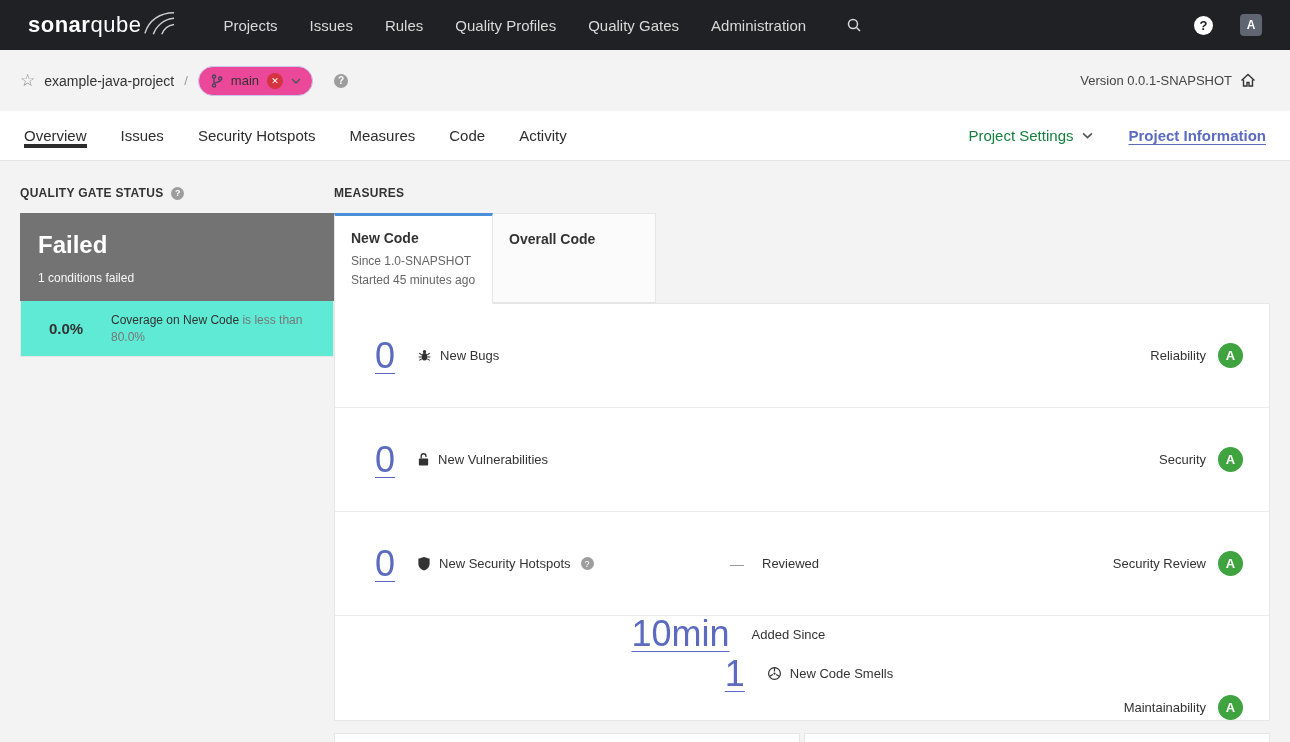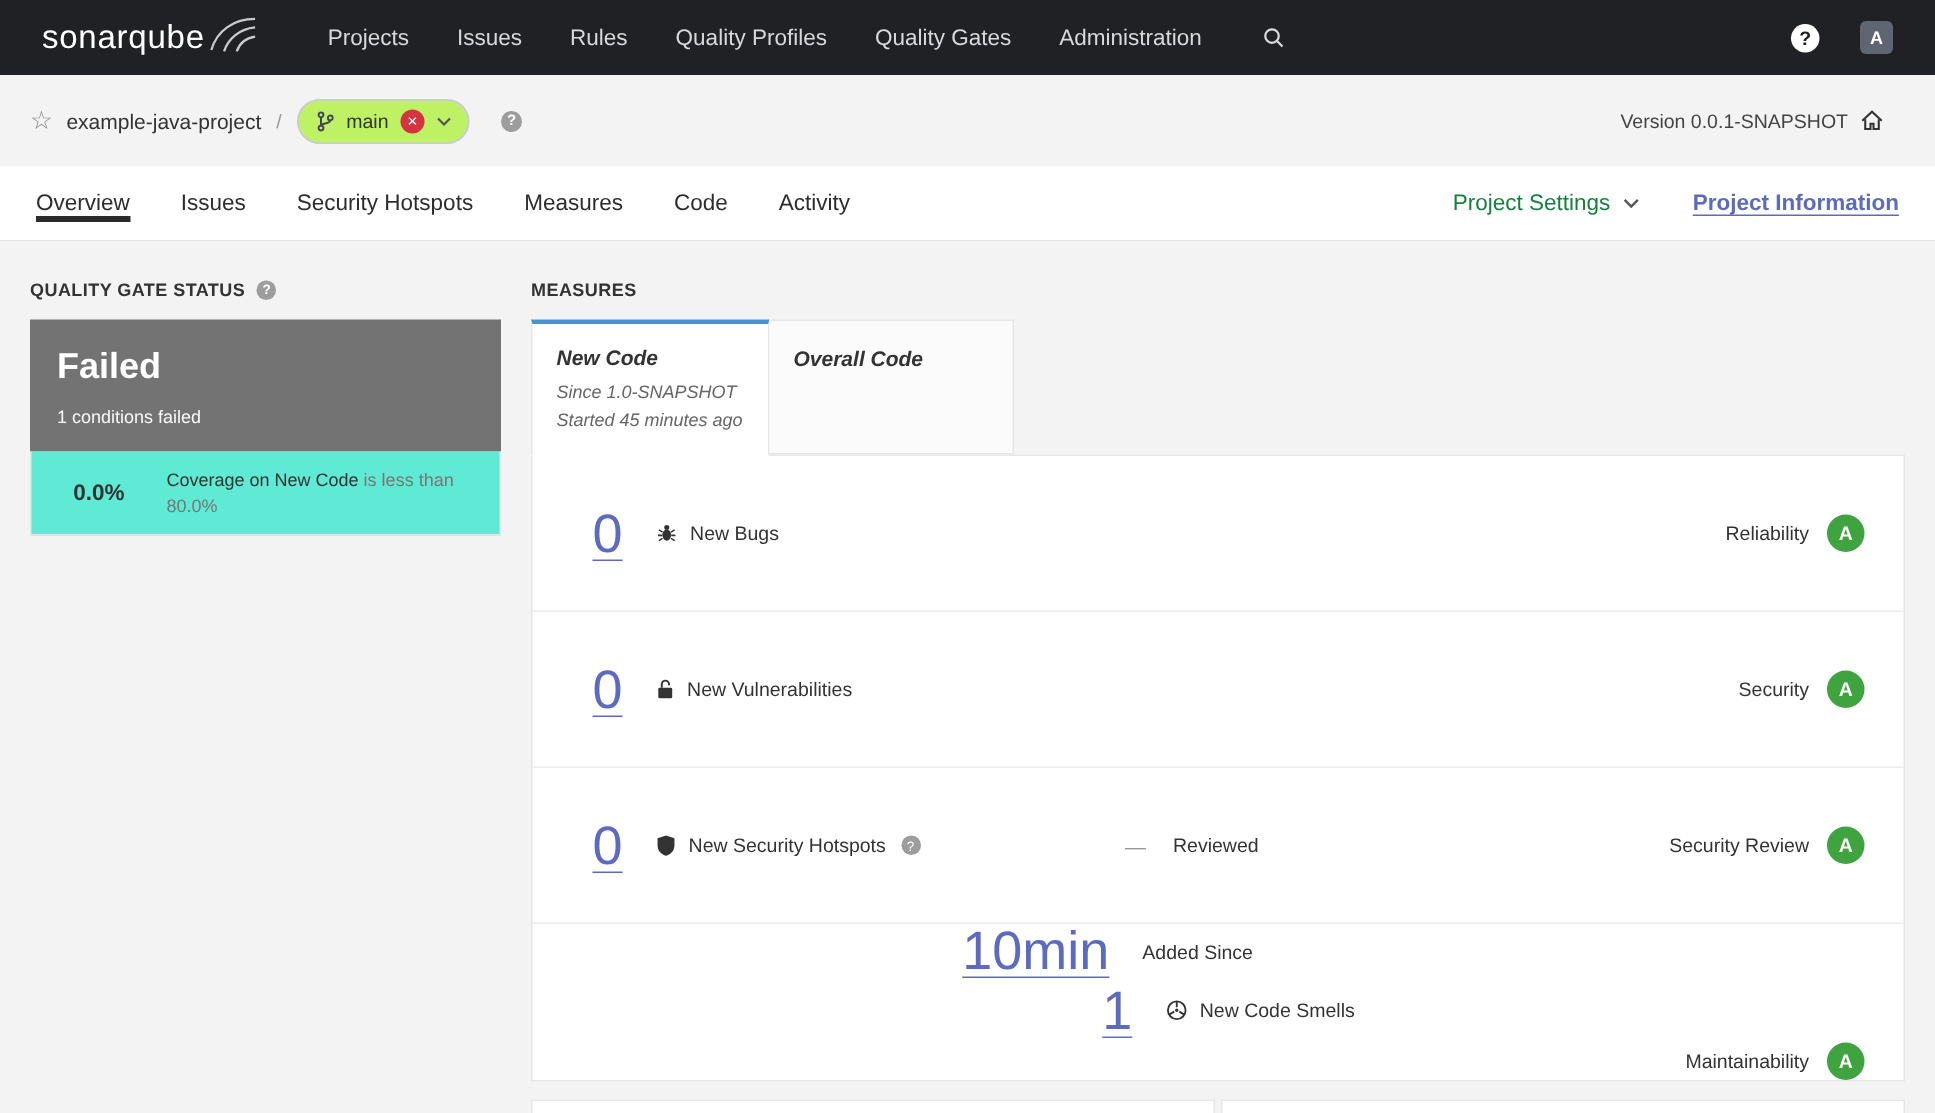--- a/index.html
+++ b/index.html
@@ -13,21 +13,21 @@
   }
 
   
   .navbar {
     height: 50px; background: #202124;
     display: flex; align-items: center;
     color: #d8d9da;
   }
   .logo { margin-left: 28px; display: flex; align-items: flex-start; cursor: pointer; }
   .logo-text { font-size: 22px; color: #fff; letter-spacing: .5px; line-height: 26px; }
-  .logo-bold { font-weight: 400; }
+  .logo-bold { font-weight: 700; }
   .logo-light { font-weight: 300; }
   .logo-swoosh { margin-left: 2px; margin-top: -2px; }
   .nav-items { display: flex; margin-left: 48px; gap: 32px; }
   .nav-item { font-size: 15px; color: #d8d9da; cursor: pointer; white-space: nowrap; }
   .search-btn { margin-left: 40px; cursor: pointer; display: flex; align-items: center; }
   .nav-right { margin-left: auto; display: flex; align-items: center; gap: 27px; margin-right: 28px; }
   .help-btn {
     width: 19px; height: 19px; border-radius: 50%;
     background: #fff; color: #202124;
     font-size: 13px; font-weight: 700;
@@ -44,21 +44,21 @@
   .breadcrumb-bar {
     height: 61px; background: #f3f3f3;
     display: flex; align-items: center;
     padding: 0 34px 0 20px;
   }
   .star { font-size: 17px; color: #8a8a8a; cursor: pointer; line-height: 1; }
   .bc-project { font-size: 14px; color: #333; margin-left: 9px; cursor: pointer; }
   .bc-sep { color: #999; margin: 0 10px; font-size: 13px; }
   .branch-chip {
     display: flex; align-items: center; gap: 8px;
-    background: #bef264; border: 1px solid #c9c5ec; border-radius: 16px;
+    background: #ec4899; border: 1px solid #c9c5ec; border-radius: 16px;
     height: 30px; padding: 0 11px 0 12px; cursor: pointer;
   }
   .branch-name { font-size: 13px; color: #333; }
   .branch-fail {
     width: 16px; height: 16px; border-radius: 50%;
     background: #d4333f; color: #fff; font-size: 9px;
     display: flex; align-items: center; justify-content: center;
   }
   .bc-help {
     width: 14px; height: 14px; border-radius: 50%;
@@ -87,21 +87,21 @@
   .tabbar-right { margin-left: auto; display: flex; align-items: center; gap: 35px; }
   .proj-settings { display: flex; align-items: center; gap: 9px; font-size: 15px; color: #15803d; cursor: pointer; }
   .proj-info {
     font-size: 15px; color: #5c6bc0; text-decoration: underline;
     text-underline-offset: 3px; cursor: pointer; font-weight: 700;
   }
 
   
   .content {
     background: #f3f3f3; height: 581px;
-    display: flex; gap: 20px;
+    display: flex; gap: 0;
     padding: 0 20px; align-items: flex-start;
   }
   .left-col { width: 314px; flex: none; }
   .right-col { flex: 1; min-width: 0; }
 
   .section-heading {
     margin-top: 25px; height: 14px;
     display: flex; align-items: center; gap: 8px;
     font-size: 12px; font-weight: 700; color: #333; letter-spacing: .3px;
   }
@@ -116,21 +116,21 @@
   .qg-status { font-size: 24px; font-weight: 700; line-height: 28px; }
   .qg-conditions { font-size: 12px; margin-top: 12px; color: rgba(255,255,255,.95); }
   .qg-condition {
     background: #5eead4; border: 1px solid #e6e6e6; border-top: none;
     display: flex; align-items: center; min-height: 56px; padding: 9px 0; cursor: pointer;
   }
   .cond-value { width: 90px; flex: none; text-align: center; font-size: 15px; font-weight: 700; color: #333; }
   .cond-text { font-size: 12px; line-height: 1.35; width: 204px; color: #333; }
   .cond-detail { color: #777; }
 
-  .measure-tabs { display: flex; margin-top: 13px; position: relative; z-index: 2; font-style: italic; }
+  .measure-tabs { display: flex; margin-top: 13px; position: relative; z-index: 2; }
   .mtab-new {
     width: 159px; height: 91px; margin-bottom: -1px;
     background: #fff;
     border: 1px solid #e6e6e6; border-top: 3px solid #4a90d9; border-bottom: 1px solid #fff;
     padding: 14px 16px 0; cursor: pointer;
   }
   .mtab-title { font-size: 14px; font-weight: 700; color: #333; }
   .mtab-sub { font-size: 12px; color: #666; margin-top: 8px; }
   .mtab-sub + .mtab-sub { margin-top: 5px; }
   .mtab-overall {

